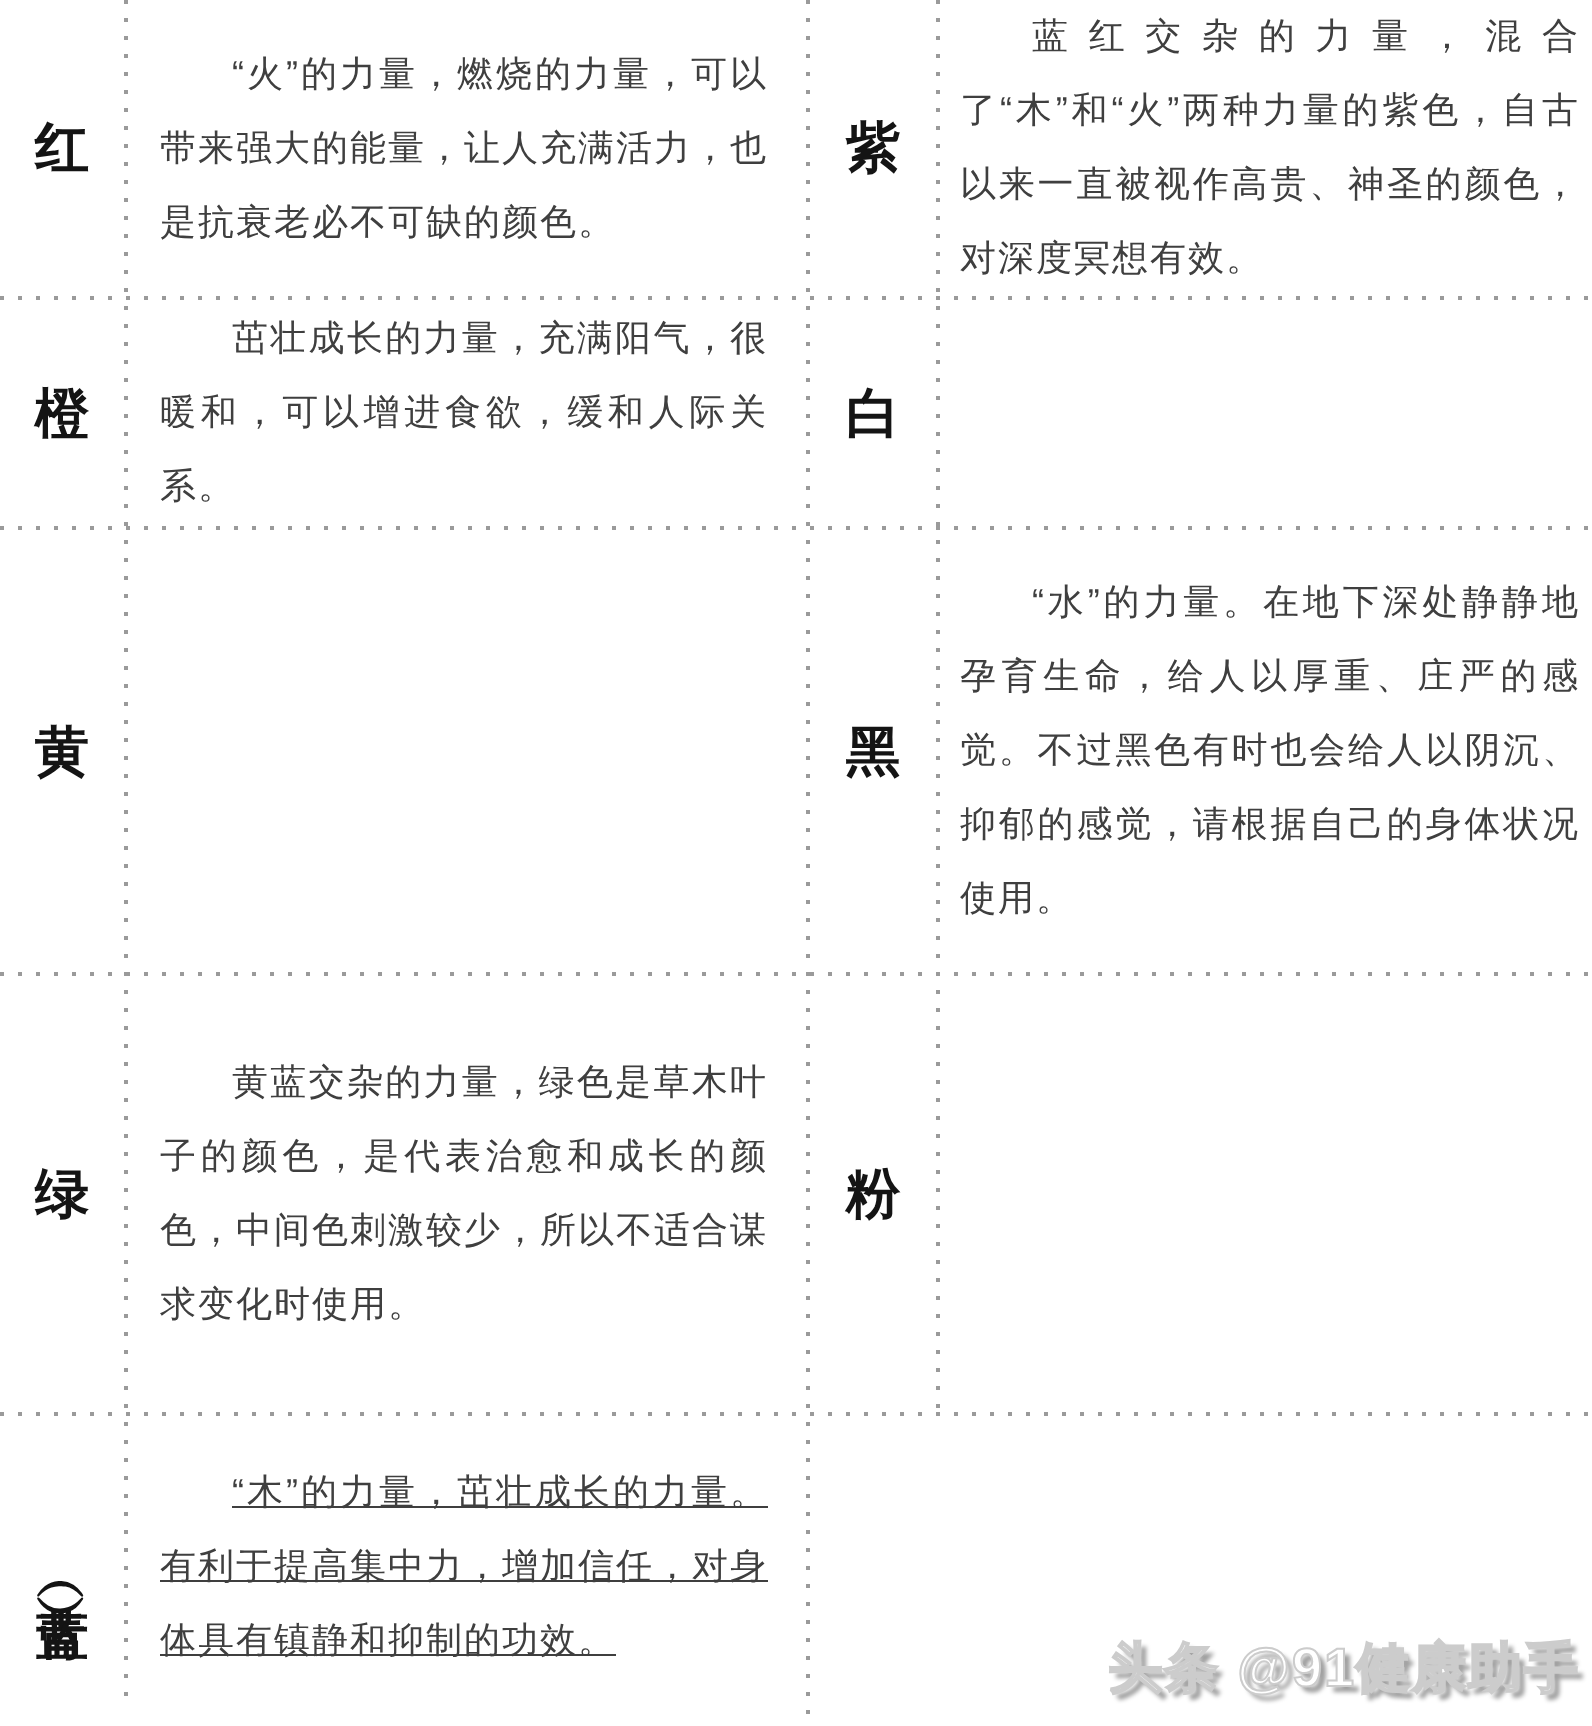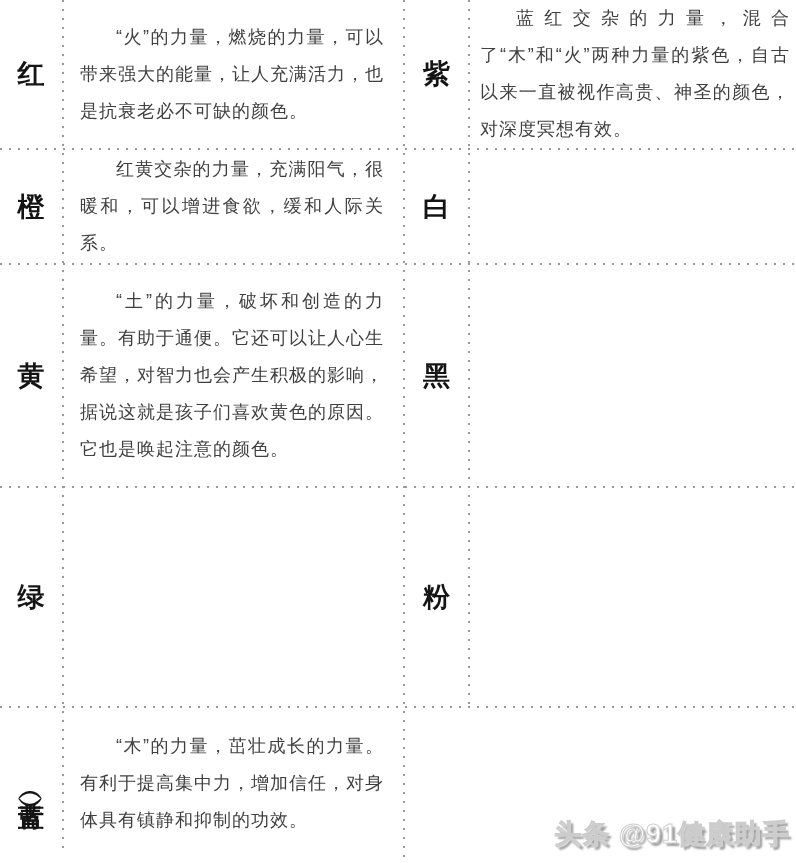--- a/index.html
+++ b/index.html
@@ -56,21 +56,21 @@
     text-align:justify;
   }
   .left-text{left:64px;width:338px;padding:4px 18px 4px 16px;}
   .right-text{left:472px;width:324px;padding:4px 6px 4px 8px;}
   .left-label{left:0;width:62px;}
   .right-label{left:405px;width:63px;}
   .row1{top:0;height:148px;}
   .row2{top:150px;height:113px;}
   .row3{top:265px;height:221px;}
   .row4{top:488px;height:218px;}
-  .row5{top:708px;height:150px;}
+  .row5{top:708px;height:150px;text-decoration:underline;}
   #watermark{
     position:absolute;
     right:6px;bottom:11px;
     font-size:27px;
     font-weight:bold;
     letter-spacing:1px;
     color:#ffffff;
     -webkit-text-stroke:1px #cccccc;
     text-shadow:3px 3px 2px #9e9e9e;
     white-space:nowrap;
@@ -100,38 +100,41 @@
     <span>紫</span>
   </div>
   <div class="cell text-cell right-text row1">
     <p>蓝红交杂的力量，混合了“木”和“火”两种力量的紫色，自古以来一直被视作高贵、神圣的颜色，对深度冥想有效。</p>
   </div>
 
   <div class="cell label-cell left-label row2">
     <span>橙</span>
   </div>
   <div class="cell text-cell left-text row2">
-    <p>红黄交杂的力量，充满阳气，很暖和，可以增进食欲，缓和人际关系。</p>
+    <p>茁壮成长的力量，充满阳气，很暖和，可以增进食欲，缓和人际关系。</p>
   </div>
   <div class="cell label-cell right-label row2">
     <span>白</span>
   </div>
 
   <div class="cell label-cell left-label row3">
     <span>黄</span>
   </div>
-  <div class="cell text-cell left-text row3">
-    <p>“土”的力量，破坏和创造的力量。有助于通便。它还可以让人心生希望，对智力也会产生积极的影响，据说这就是孩子们喜欢黄色的原因。它也是唤起注意的颜色。</p>
-  </div>
   <div class="cell label-cell right-label row3">
     <span>黑</span>
+  </div>
+  <div class="cell text-cell right-text row3">
+    <p>“水”的力量。在地下深处静静地孕育生命，给人以厚重、庄严的感觉。不过黑色有时也会给人以阴沉、抑郁的感觉，请根据自己的身体状况使用。</p>
   </div>
 
   <div class="cell label-cell left-label row4">
     <span>绿</span>
+  </div>
+  <div class="cell text-cell left-text row4">
+    <p>黄蓝交杂的力量，绿色是草木叶子的颜色，是代表治愈和成长的颜色，中间色刺激较少，所以不适合谋求变化时使用。</p>
   </div>
   <div class="cell label-cell right-label row4">
     <span>粉</span>
   </div>
 
   <div class="cell left-label row5" style="justify-content:center;">
     <span class="label-vertical">青（蓝）</span>
   </div>
   <div class="cell text-cell left-text row5">
     <p>“木”的力量，茁壮成长的力量。有利于提高集中力，增加信任，对身体具有镇静和抑制的功效。</p>

